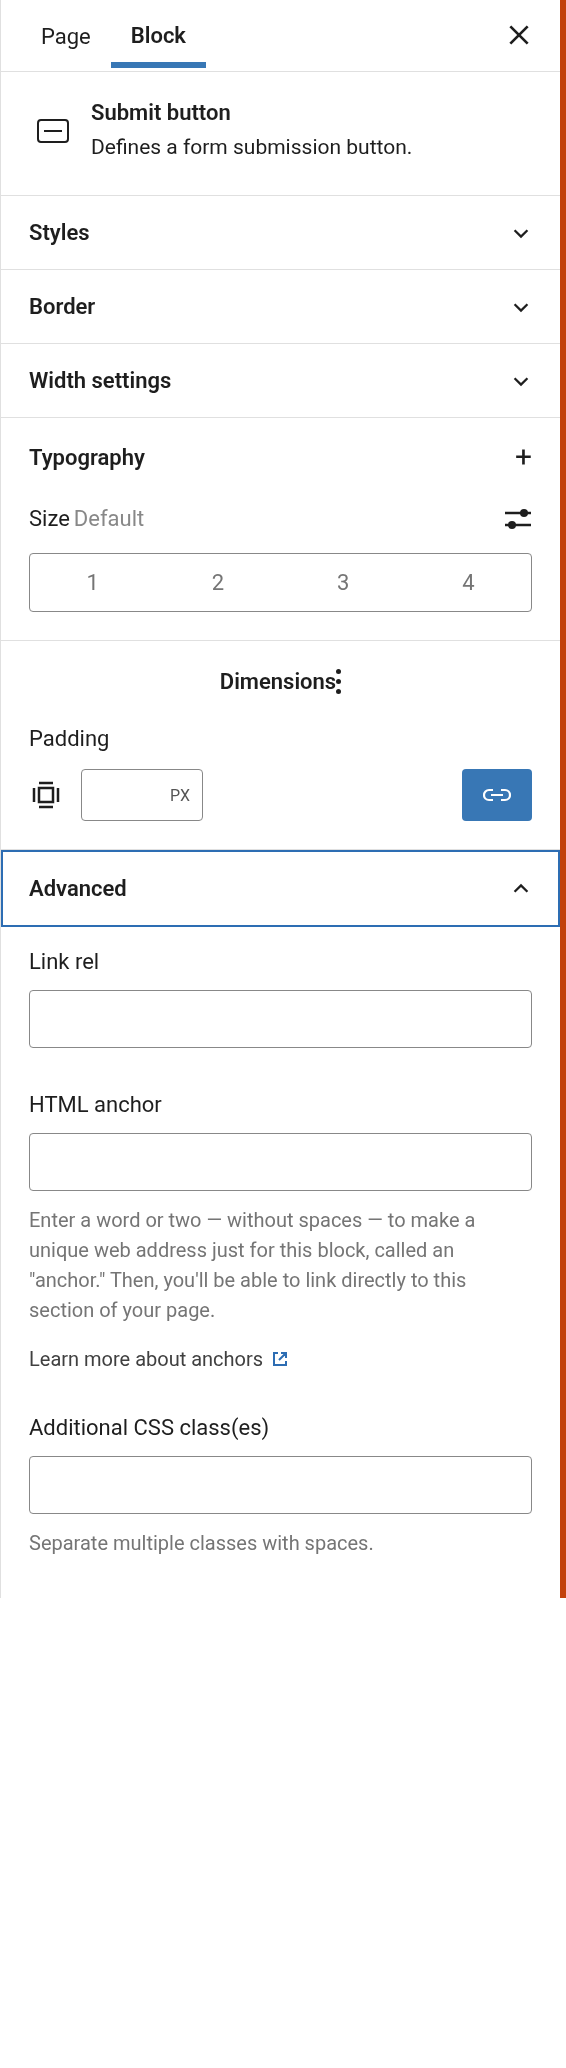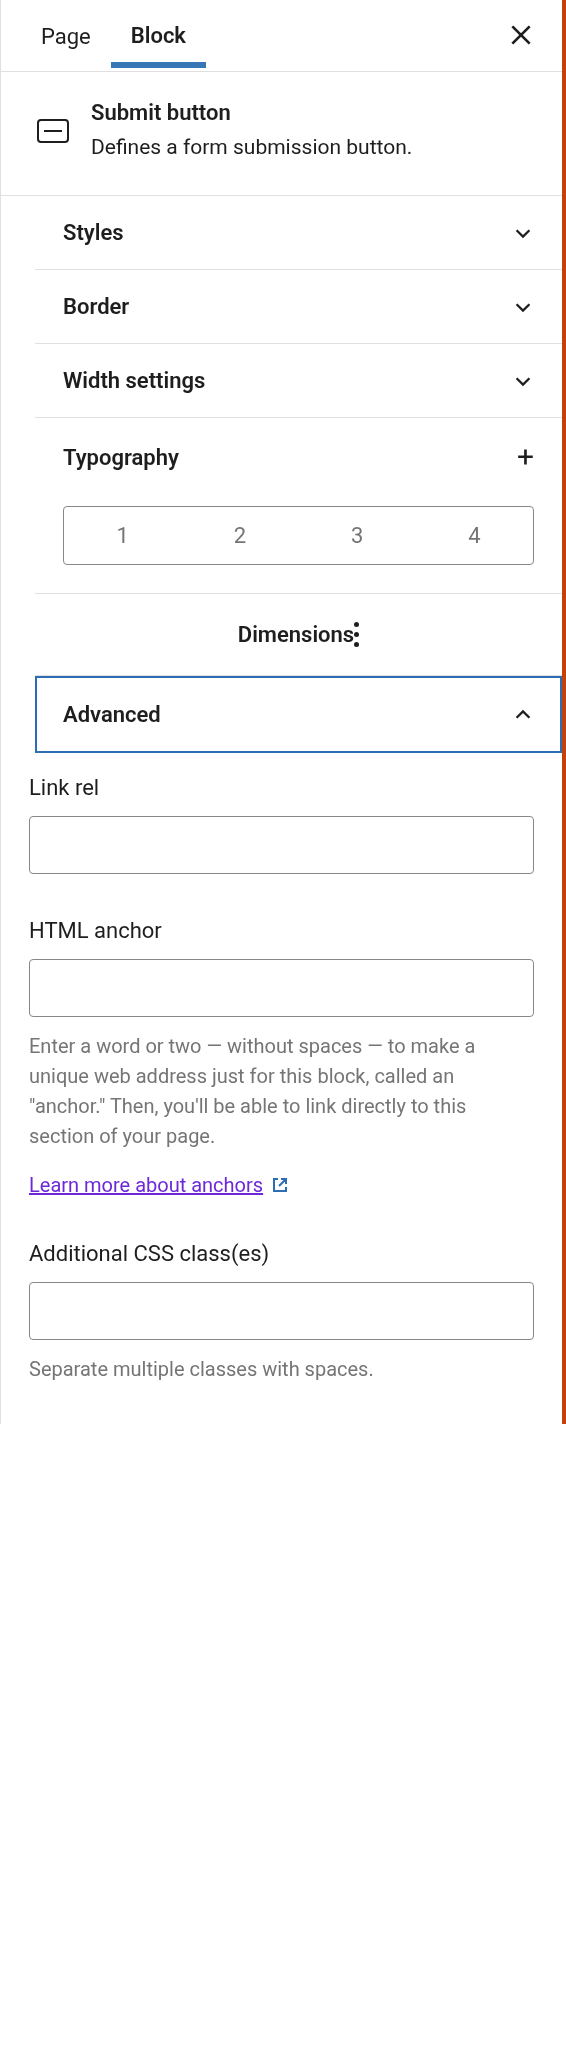--- a/index.html
+++ b/index.html
@@ -2,21 +2,21 @@
 <html><head>
 <meta charset="utf-8">
 <style>
   * { box-sizing: border-box; margin: 0; padding: 0; }
   body {
     font-family: -apple-system, BlinkMacSystemFont, "Segoe UI", Roboto, sans-serif;
     background: #fff;
     color: #1e1e1e;
     width: 566px;
   }
-  .panel { border-left: 1px solid #e0e0e0; border-right: 4px solid #c2410c; }
+  .panel { border-left: 1px solid #e0e0e0; border-right: 6px solid #c2410c; }
   .tabs {
     display: flex;
     align-items: center;
     border-bottom: 1px solid #e0e0e0;
     padding: 0 20px;
     height: 72px;
     position: relative;
   }
   .tab {
     font-size: 22px;
@@ -58,21 +58,20 @@
     position: absolute;
     left: 5px; right: 5px; top: 9px;
     height: 2.5px;
     background: #1e1e1e;
   }
   .block-title { font-size: 22px; font-weight: 600; margin-bottom: 10px; }
   .block-desc { font-size: 21px; color: #1e1e1e; }
 
   .section {
     border-bottom: 1px solid #e0e0e0;
-    margin-left: 34px;
   }
   .section-header {
     display: flex;
     align-items: center;
     justify-content: space-between;
     padding: 24px 28px;
     cursor: pointer;
   }
   .section-title { font-size: 22px; font-weight: 600; }
   .chev { width: 22px; height: 22px; }
@@ -160,22 +159,21 @@
     font-size: 20px;
     padding: 0 12px;
   }
   .help-text {
     font-size: 20px;
     color: #757575;
     line-height: 1.5;
     margin-top: 14px;
   }
   .link-anchor {
-    color: #6d28d9;
-    text-decoration: underline;
+    color: #404040;
     font-size: 20px;
     display: inline-flex;
     align-items: center;
     gap: 8px;
     margin-top: 22px;
     cursor: pointer;
   }
   .gap { height: 30px; }
 </style>
 </head>
@@ -228,36 +226,70 @@
         </svg>
     </div>
   </div>
 
   <div class="section">
     <div class="section-header">
       <div class="section-title">Typography</div>
       <span class="plus-ico">+</span>
     </div>
     <div class="typo-body">
+      <div class="size-row">
+        <div>
+          <span class="size-label">Size</span>
+          <span class="size-label size-default">Default</span>
+        </div>
+        <svg class="sliders-ico" viewBox="0 0 28 22">
+          <line x1="1" y1="5" x2="27" y2="5" stroke="#1e1e1e" stroke-width="2.5"></line>
+          <circle cx="20" cy="5" r="4" fill="#1e1e1e"></circle>
+          <line x1="1" y1="17" x2="27" y2="17" stroke="#1e1e1e" stroke-width="2.5"></line>
+          <circle cx="8" cy="17" r="4" fill="#1e1e1e"></circle>
+        </svg>
+      </div>
       <div class="size-opts">
         <div class="size-opt">1</div>
         <div class="size-opt">2</div>
         <div class="size-opt">3</div>
         <div class="size-opt">4</div>
       </div>
     </div>
   </div>
 
   <div class="section">
     <div class="dim-header">
       <div class="dim-title">Dimensions</div>
       <div class="more-ico">
         <span></span>
           <span></span>
           <span></span>
+      </div>
+    </div>
+    <div class="dim-body">
+      <div class="padding-label">Padding</div>
+      <div class="padding-row">
+        <div class="padding-ico-btn">
+          <svg width="30" height="30" viewBox="0 0 30 30">
+            <rect x="8" y="8" width="14" height="14" stroke="#1e1e1e" stroke-width="2.5" fill="none"></rect>
+            <line x1="8" y1="3" x2="22" y2="3" stroke="#1e1e1e" stroke-width="2.5"></line>
+            <line x1="8" y1="27" x2="22" y2="27" stroke="#1e1e1e" stroke-width="2.5"></line>
+            <line x1="3" y1="8" x2="3" y2="22" stroke="#1e1e1e" stroke-width="2.5"></line>
+            <line x1="27" y1="8" x2="27" y2="22" stroke="#1e1e1e" stroke-width="2.5"></line>
+          </svg>
+        </div>
+        <div class="px-input">
+          <span>PX</span>
+        </div>
+        <div class="link-btn">
+          <svg width="28" height="16" viewBox="0 0 28 16">
+            <path d="M10 3 H6 a5 5 0 0 0 0 10 h4 M18 3 h4 a5 5 0 0 1 0 10 h-4 M8 8 h12" stroke="#fff" stroke-width="2.2" fill="none"></path>
+          </svg>
+        </div>
       </div>
     </div>
   </div>
 
   <div class="section advanced">
     <div class="section-header">
       <div class="section-title">Advanced</div>
       <svg class="chev" viewBox="0 0 24 24">
           <path d="M5 15l7-7 7 7" stroke="#1e1e1e" stroke-width="2.5" fill="none"></path>
         </svg>

